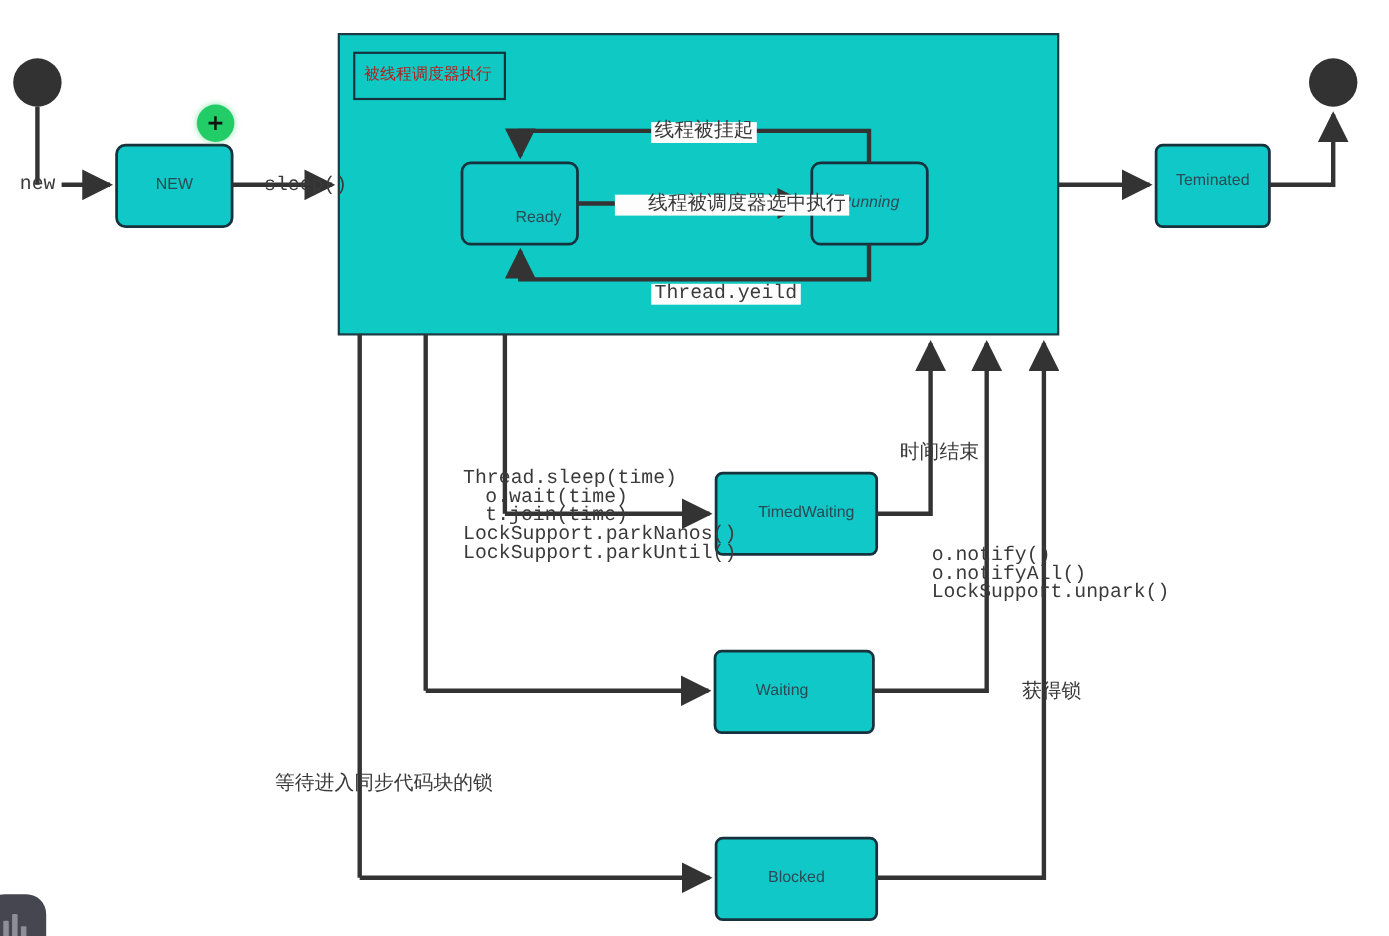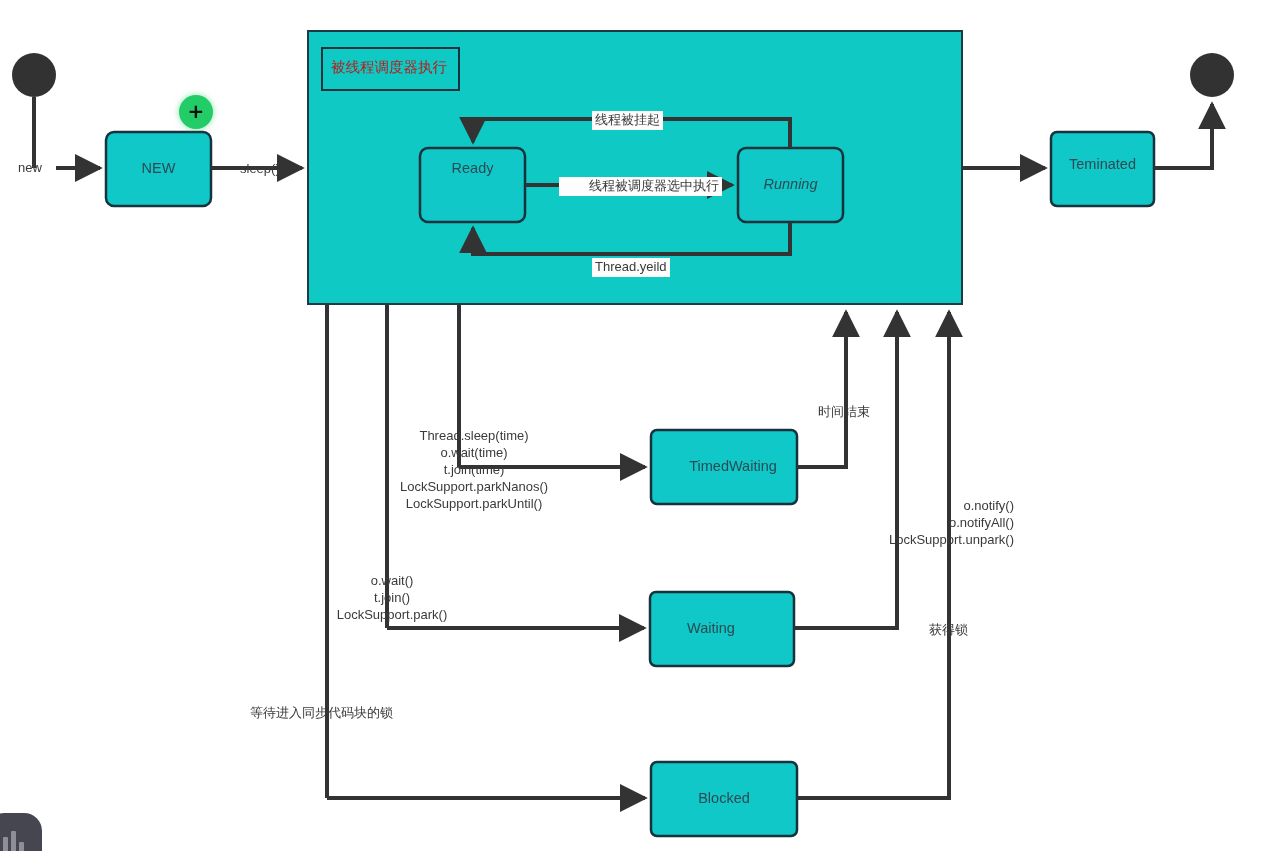--- a/index.html
+++ b/index.html
@@ -31,32 +31,33 @@
     color: #2b4a53;
     font-size: 14.5px;
     text-align: center;
     white-space: nowrap;
     pointer-events: none;
     font-family: "Liberation Sans", "DejaVu Sans", sans-serif;
   }
   .edge-label {
     position: absolute;
     color: #3a3a3a;
-    font-size: 13px;
+    font-size: 18px;
     text-align: center;
     white-space: nowrap;
     line-height: 16.5px;
-    font-family: Liberation Sans, sans-serif;
+    font-family: Liberation Mono, monospace;
   }
   .edge-label.boxed {
     background: #fdfdfd;
     padding: 1px 3px;
   }
   .edge-label.multi {
     line-height: 17px;
+    padding-left: 32px;
   }
   .container-title {
     position: absolute;
     color: #b91c1c;
     font-size: 14.5px;
     white-space: nowrap;
     font-family: "DejaVu Sans", "Liberation Sans", sans-serif;
   }
   .plus-badge {
     position: absolute;
@@ -160,21 +161,21 @@
 
     <path d="M 794 628 L 897 628 L 897 312" stroke="#333333" stroke-width="4" fill="none" marker-end="url(#arrow)"></path>
 
     <path d="M 797 798 L 949 798 L 949 312" stroke="#333333" stroke-width="4" fill="none" marker-end="url(#arrow)"></path>
   </svg>
 
   <div class="container-title" style="left:331px; top:58px;">被线程调度器执行</div>
 
   <div class="node-label" style="left:106px; top:160px; width:105px;">NEW</div>
 
-  <div class="node-label" style="left:420px; top:160px; width:105px;">Ready</div>
+  <div class="node-label" style="left:420px; top:190px; width:105px;padding-left:17px;">Ready</div>
 
   <div class="node-label" style="left:738px; top:176px; width:105px;font-style:italic;">Running</div>
 
   <div class="node-label" style="left:1051px; top:156px; width:103px;">Teminated</div>
 
   <div class="node-label" style="left:651px; top:458px; width:164px;">TimedWaiting</div>
 
   <div class="node-label" style="left:650px; top:620px; width:122px;">Waiting</div>
 
   <div class="node-label" style="left:651px; top:790px; width:146px;">Blocked</div>
@@ -188,29 +189,26 @@
   <div class="edge-label boxed" style="left:559px; top:177px;padding-left:30px;">线程被调度器选中执行</div>
 
   <div class="edge-label boxed" style="left:592px; top:258px;">Thread.yeild</div>
 
   <div class="edge-label multi" style="left:389px; top:427px; width:170px; text-align:center; white-space:pre;">Thread.sleep(time)
 o.wait(time)
 t.join(time)
 LockSupport.parkNanos()
 LockSupport.parkUntil()</div>
 
-  <div class="edge-label multi" style="left:330px; top:572px; width:124px; text-align:center; white-space:pre;">o.wait()
-t.join()
-LockSupport.park()</div>
 
   <div class="edge-label" style="left:250px; top:705px;">等待进入同步代码块的锁</div>
 
   <div class="edge-label" style="left:818px; top:404px;">时间结束</div>
 
-  <div class="edge-label multi" style="left:868px; top:497px; width:146px; text-align:right; white-space:pre;">o.notify()
+  <div class="edge-label multi" style="left:815px; top:497px; width:146px; text-align:left; white-space:pre;">o.notify()
 o.notifyAll()
 LockSupport.unpark()</div>
 
   <div class="edge-label" style="left:929px; top:622px;">获得锁</div>
 
   <div class="plus-badge" style="left:179px; top:95px;">
     <span class="glyph">+</span>
   </div>
 
   <div class="corner-widget">

